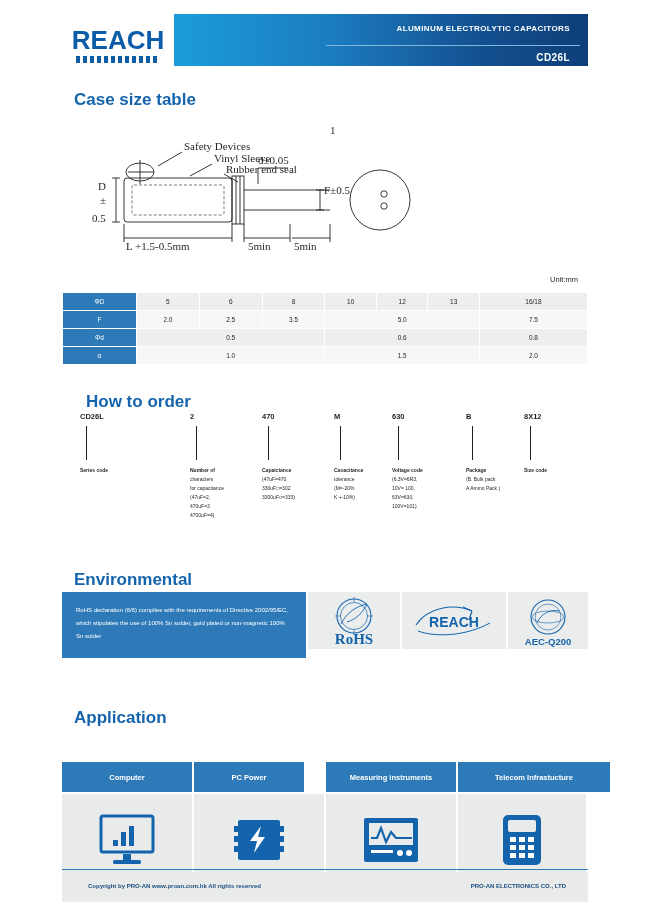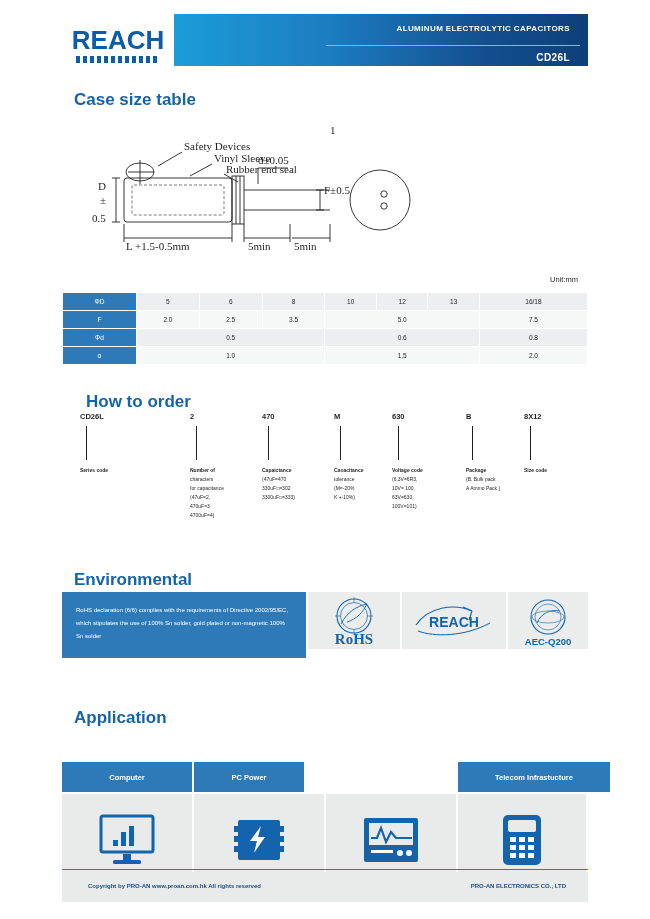--- a/index.html
+++ b/index.html
@@ -364,20 +364,21 @@
         <text x="35" y="52" text-anchor="middle" font-family="Liberation Sans, sans-serif" font-size="9.5" font-weight="bold" fill="#1464ad">AEC-Q200</text>
       </svg>
     </div>
   </div>
 
   <div class="sec-title" style="top:708px;">Application</div>
   <div class="app-area">
 
     <div class="app-head" style="left:0px;   width:132px;">Computer</div>
     <div class="app-head" style="left:132px; width:112px;">PC Power</div>
+    <div class="app-head" style="left:264px; width:132px;">Measuring instruments</div>
     <div class="app-head" style="left:396px; width:152px; border-right:0;">Telecom Infrastucture</div>
 
     <div class="app-cell" style="left:0px; width:132px;">
       <svg width="56" height="52" viewBox="0 0 56 52">
         <rect x="2" y="2" width="52" height="36" rx="2" fill="none" stroke="#1464ad" stroke-width="3"></rect>
         <rect x="14" y="26" width="5" height="6" fill="#1464ad"></rect>
         <rect x="22" y="18" width="5" height="14" fill="#1464ad"></rect>
         <rect x="30" y="12" width="5" height="20" fill="#1464ad"></rect>
         <rect x="24" y="40" width="8" height="6" fill="#1464ad"></rect>
         <rect x="14" y="46" width="28" height="4" rx="1.5" fill="#1464ad"></rect>

